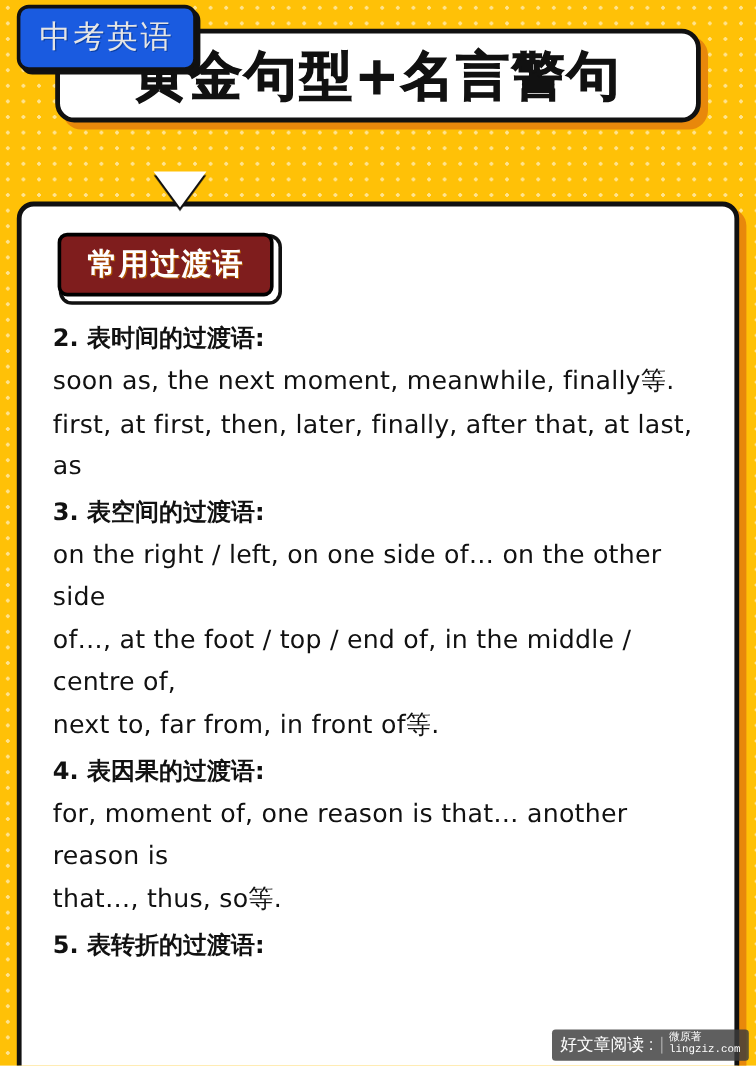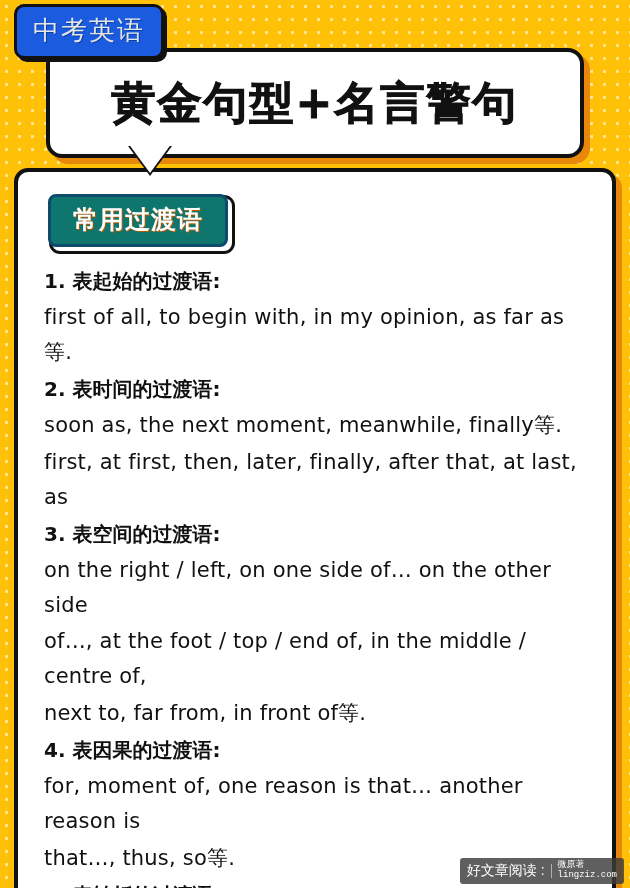--- a/index.html
+++ b/index.html
@@ -46,24 +46,24 @@
     font-size: 26px;
     font-weight: normal;
     letter-spacing: 2px;
     font-family: "DejaVu Sans", sans-serif;
     text-shadow: 1px 1px 0 #0b3fa5;
   }
 
   
   .title-box {
     position: absolute;
-    top: 48px;
+    top: 24px;
     left: 46px;
     width: 538px;
-    height: 110px;
+    height: 78px;
     background: #fff;
     border: 4px solid #111;
     border-radius: 16px;
     box-shadow: 6px 6px 0 #E8880B;
     display: flex;
     align-items: center;
     justify-content: center;
     z-index: 3;
   }
   .title-box span {
@@ -99,22 +99,22 @@
     border-radius: 14px;
     box-shadow: 6px 6px 0 #E8880B;
     overflow: hidden;
     padding: 22px 20px 0 20px;
   }
 
   
   .section-tag {
     position: relative;
     display: inline-block;
-    background: #0f766e;
-    border: 3px solid #0c4a6e;
+    background: #7f1d1d;
+    border: 3px solid #000000;
     border-radius: 8px;
     padding: 6px 22px 8px 22px;
     margin-left: 10px;
     margin-bottom: 14px;
     box-shadow: 4px 4px 0 #fff, 4px 4px 0 3px #111;
   }
   .section-tag span {
     color: #fff;
     font-size: 25px;
     font-weight: bold;
@@ -189,24 +189,20 @@
   </div>
   <div class="tail"></div>
 
   <div class="panel">
     <div class="section-tag">
       <span>常用过渡语</span>
     </div>
 
     <div class="content">
 
-      <div>
-        <div class="item-head">1. 表起始的过渡语:</div>
-        <div class="item-body">first of all, to begin with, in my opinion, as far as等.</div>
-      </div>
 
       <div>
         <div class="item-head">2. 表时间的过渡语:</div>
         <div class="item-body">soon as, the next moment, meanwhile,  finally等.</div>
         <div class="item-body">first, at first, then, later,  finally, after that,  at last, as</div>
       </div>
 
       <div>
         <div class="item-head">3. 表空间的过渡语:</div>
         <div class="item-body">on the right / left, on one side of… on the other side</div>

